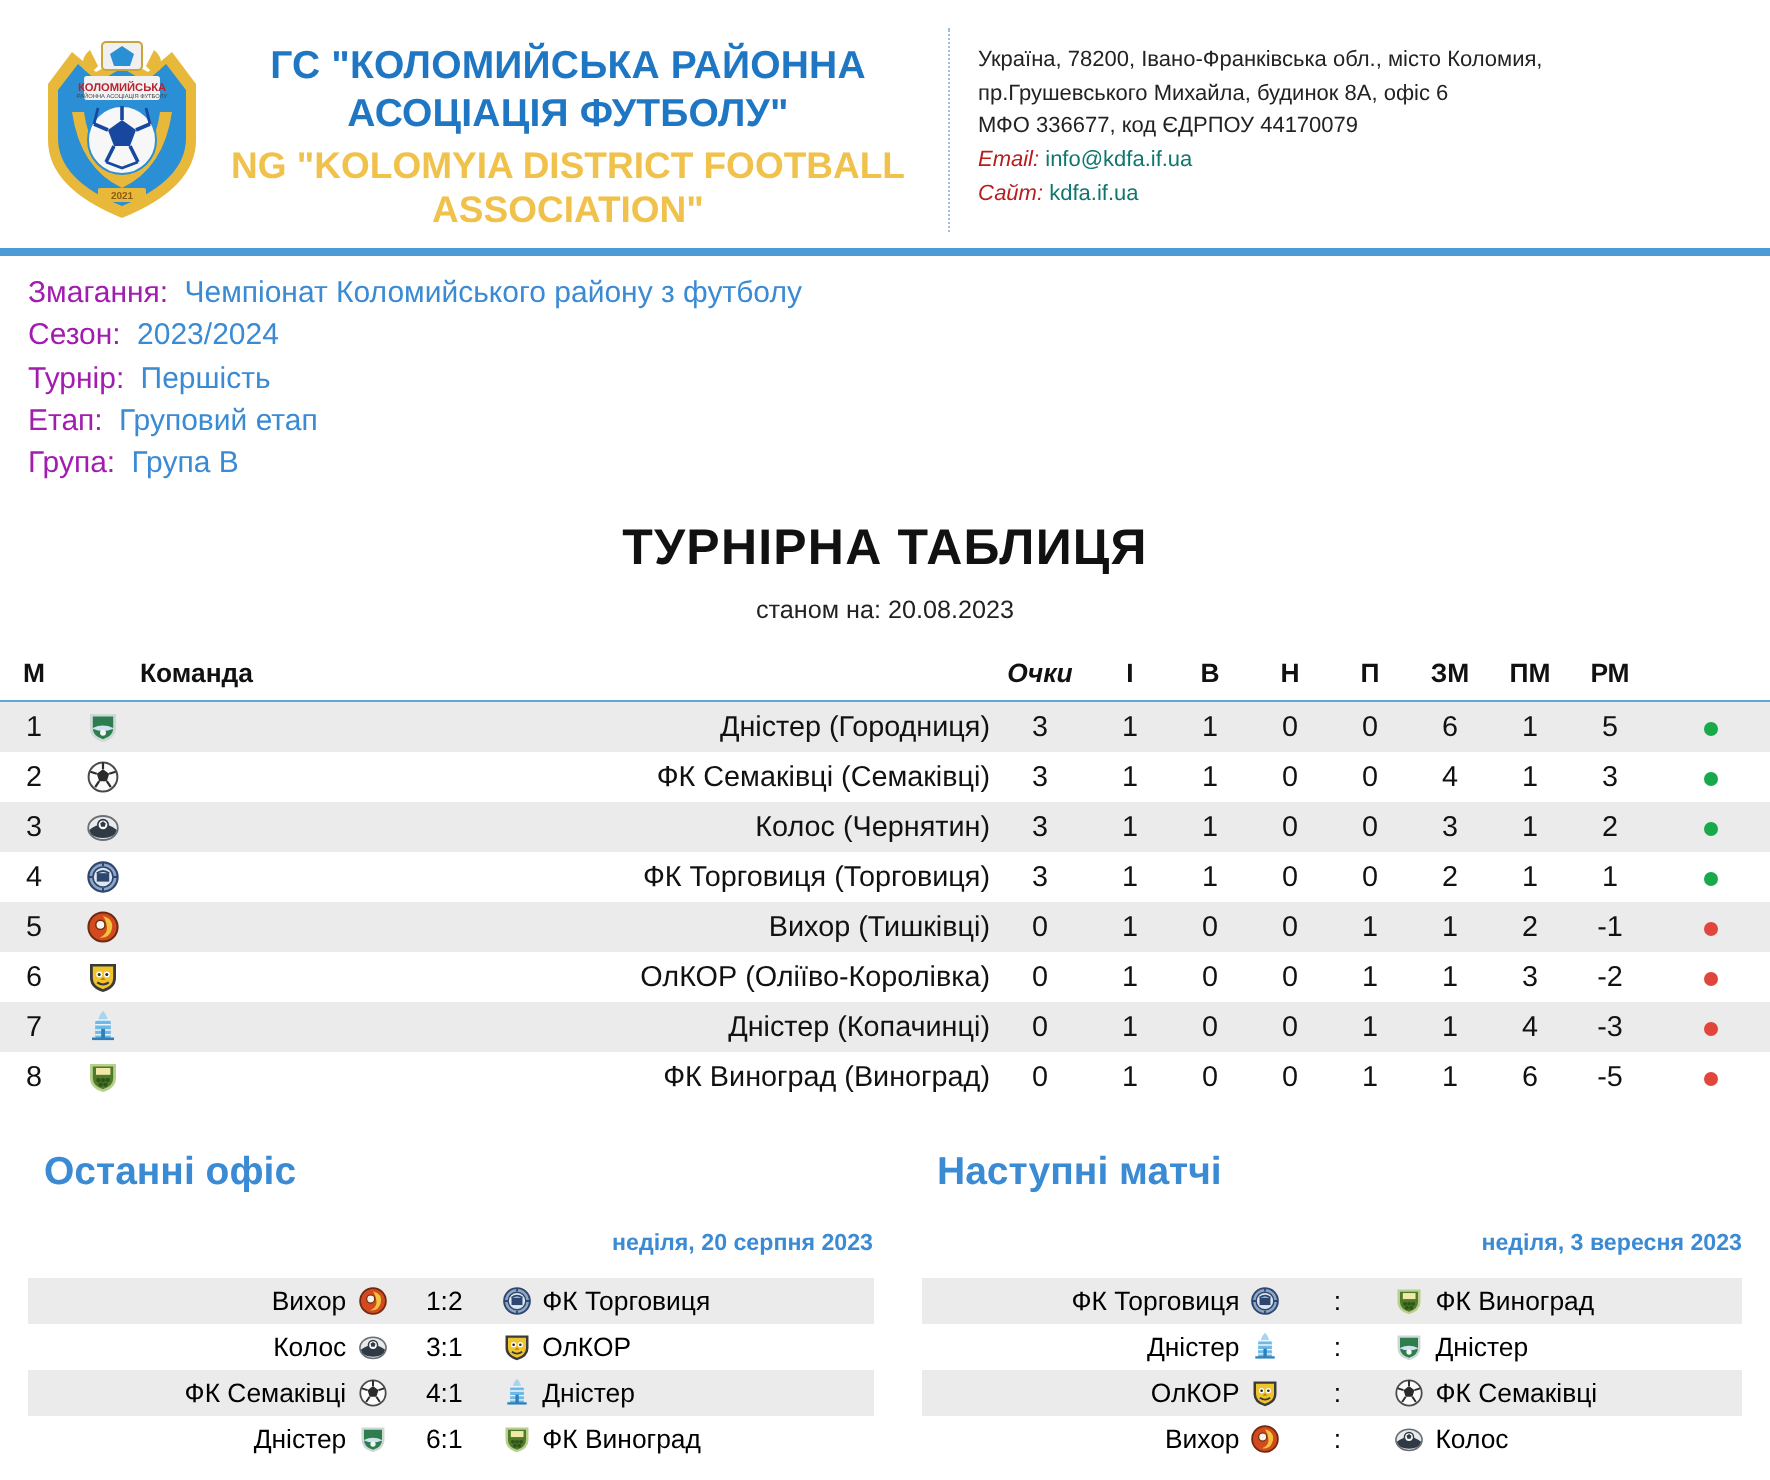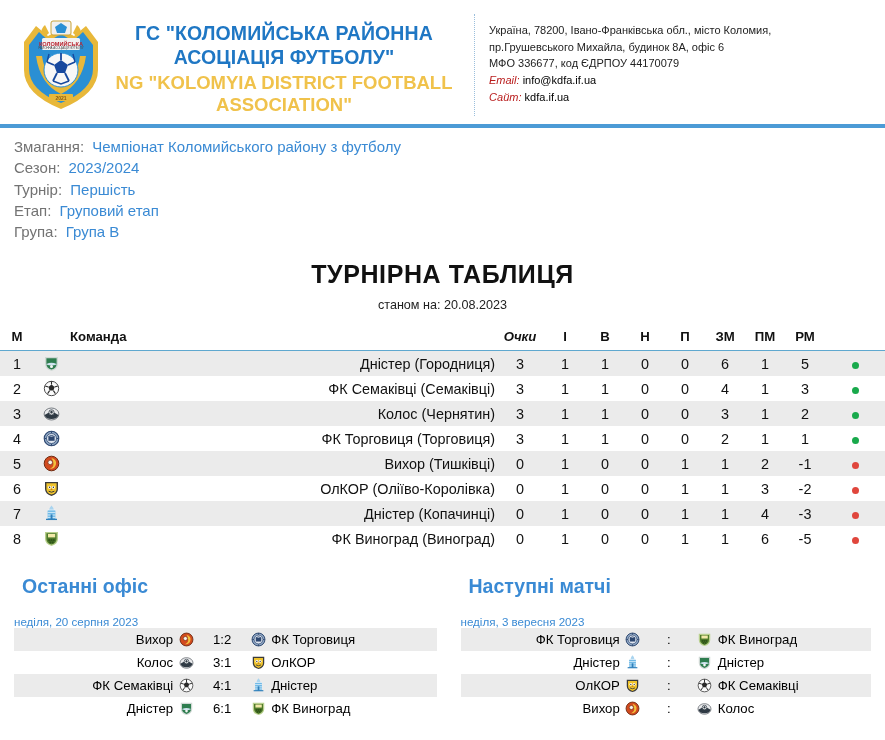--- a/index.html
+++ b/index.html
@@ -58,36 +58,36 @@
   }
 
   .contact {
     flex: 1;
     padding-top: 12px;
     font-size: 11px;
     line-height: 1.52;
     color: #222;
   }
   .contact .lbl { color: #b91c1c; font-style: italic; }
-  .contact .lnk { color: #000000; }
+  .contact .lnk { color: #0f766e; }
 
   .hrule {
     height: 4px;
     background: #4c9bd6;
     margin: 2px 0 0 0;
   }
 
   
   .meta {
     padding: 8px 0 0 14px;
     font-size: 15px;
     line-height: 1.42;
   }
   .meta-row { white-space: nowrap; }
-  .meta-k { color: #737373; }
+  .meta-k { color: #a21caf; }
   .meta-v { color: #3a8ad4; margin-left: 4px; }
 
   
   .table-title {
     text-align: center;
     font-size: 25px;
     font-weight: bold;
     letter-spacing: .6px;
     margin-top: 18px;
     color: #111;
@@ -152,26 +152,26 @@
   .panel { flex: 1 1 50%; padding: 0 6px; }
   .panel + .panel { padding-left: 18px; }
 
   .panel-title {
     font-size: 19.5px;
     font-weight: bold;
     color: #3a8ad4;
     padding-left: 8px;
   }
   .panel-date {
-    text-align: left;
+    text-align: right;
     font-size: 11.6px;
-    font-weight: normal;
+    font-weight: bold;
     color: #3a8ad4;
     margin-top: 17px;
-    margin-bottom: 0;
+    margin-bottom: 11px;
   }
 
   .matches { width: 100%; border-collapse: collapse; font-size: 13.2px; }
   .matches tr:nth-child(odd)  { background: #ebebeb; }
   .matches tr:nth-child(even) { background: #ffffff; }
   .matches td { height: 23px; padding: 1px 0; color: #000000; vertical-align: middle; }
 
   .m-home  { text-align: right; white-space: nowrap; padding-right: 4px; }
   .m-hlogo { width: 26px; text-align: center; line-height: 0; }
   .m-score { width: 46px; text-align: center; white-space: nowrap; }

